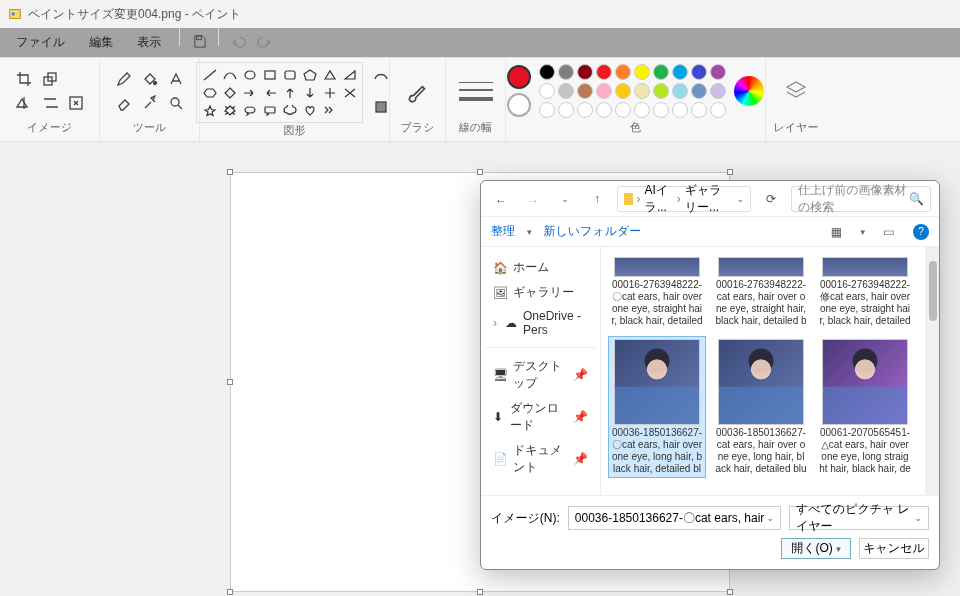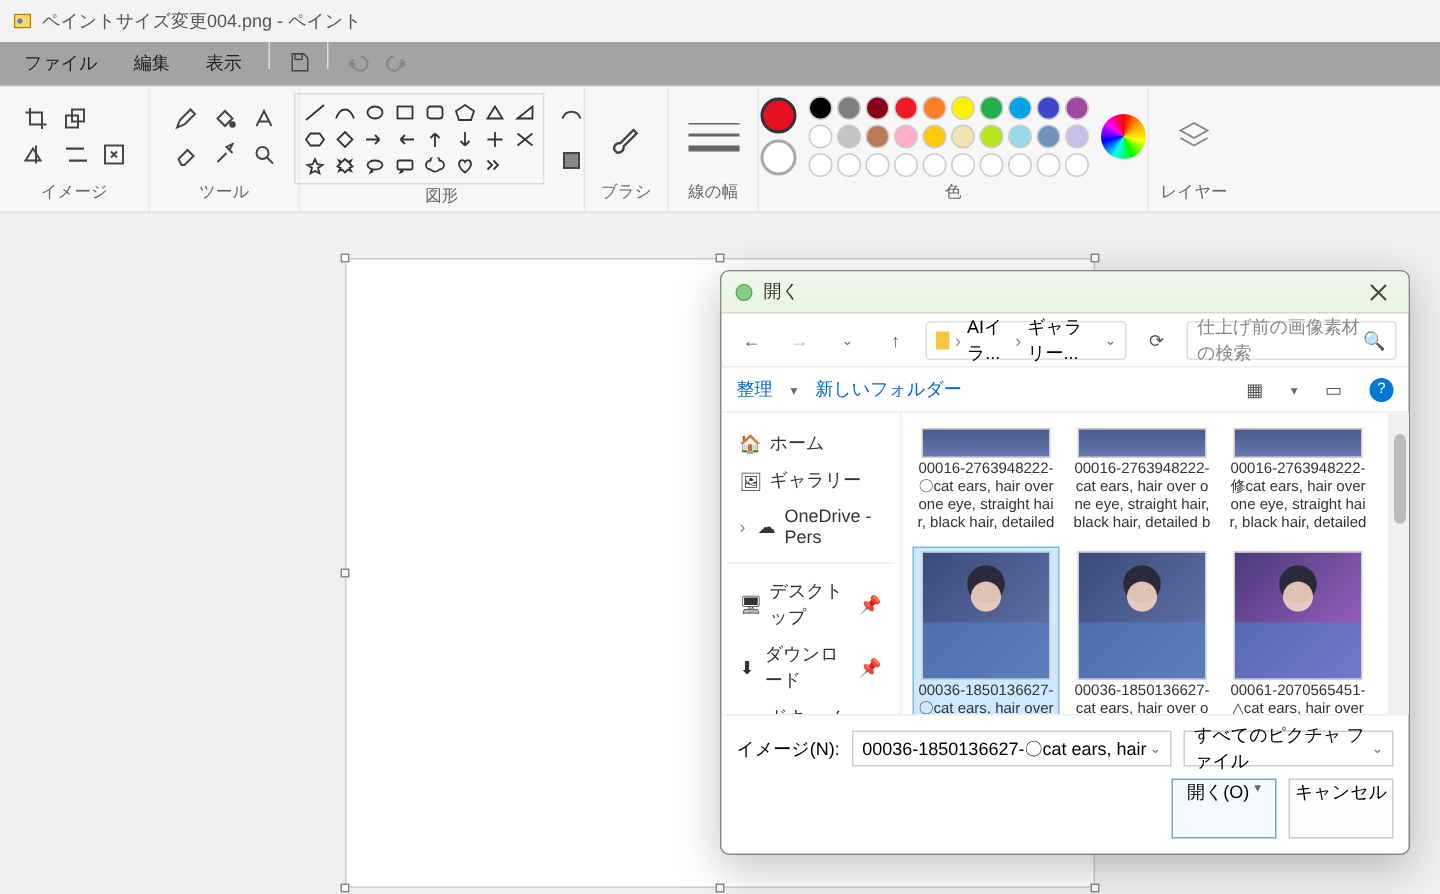--- a/index.html
+++ b/index.html
@@ -62,21 +62,21 @@
 .thumb::after{content:"";position:absolute;inset:0;background:radial-gradient(circle at 50% 35%,rgba(255,220,200,.85) 14%,transparent 15%),radial-gradient(circle at 50% 25%,#2a2a3a 16%,transparent 17%),linear-gradient(transparent 55%,rgba(80,130,200,.6) 56%)}
 .thumb.cut{height:20px}
 .thumb.cut::after{background:linear-gradient(#4a5a8a,#6878b0)}
 .fname{font-size:10px;line-height:1.2;margin-top:2px;color:#333;word-break:break-all;max-height:48px;overflow:hidden}
 .dlg-scroll{position:absolute;right:0;top:0;width:14px;height:100%;background:#f0f0f0}
 .dlg-scroll .th{position:absolute;right:2px;top:14px;width:8px;height:60px;background:#bbb;border-radius:4px}
 .dlg-bottom{border-top:1px solid #eee;padding:10px;display:flex;flex-direction:column;gap:8px}
 .brow{display:flex;align-items:center;gap:8px;justify-content:flex-end}
 .binput{flex:1;height:24px;border:1px solid #ccc;padding:0 6px;display:flex;align-items:center;overflow:hidden;white-space:nowrap}
 .bsel{width:140px;height:24px;border:1px solid #ccc;padding:0 6px;display:flex;align-items:center;justify-content:space-between}
-.bbtn{min-width:70px;height:40px;border:1px solid #ccc;display:flex;align-items:flex-start;justify-content:center;cursor:pointer;background:#fdfdfd}
+.bbtn{min-width:70px;height:21px;border:1px solid #ccc;display:flex;align-items:center;justify-content:center;cursor:pointer;background:#fdfdfd}
 .bbtn.pri{border-color:#7ab;background:#f4faff}
 .lbl{white-space:nowrap}
 .caret{font-size:9px;color:#666}
 .refresh{width:24px;height:24px;display:flex;align-items:center;justify-content:center;color:#555}
 </style>
 </head>
 <body>
 
 <div class="title-bar">
   <span class="icon"><svg viewBox="0 0 16 16">
@@ -406,31 +406,20 @@
     <div class="handle" style="bottom:-4px;left:-4px"></div>
     <div class="handle" style="bottom:-4px;right:-4px"></div>
     <div class="handle" style="top:-4px;left:calc(50% - 3px)"></div>
     <div class="handle" style="bottom:-4px;left:calc(50% - 3px)"></div>
     <div class="handle" style="left:-4px;top:calc(50% - 3px)"></div>
     <div class="handle" style="right:-4px;top:calc(50% - 3px)"></div>
   </div>
 </div>
 
 <div class="dialog">
-  <div class="dlg-title">
-    <span class="icon" style="width:14px;height:14px;margin-right:6px"><svg viewBox="0 0 16 16">
-          <circle cx="8" cy="8" r="6" fill="#8c8" stroke="#5a5"></circle>
-        </svg></span>
-    <span class="t">開く</span>
-    <div class="dlg-close">
-        <svg width="12" height="12" viewBox="0 0 12 12">
-          <path d="M1 1l10 10M11 1L1 11" stroke="#444" stroke-width="1.3"></path>
-        </svg>
-      </div>
-  </div>
   <div class="dlg-nav">
     <div class="navbtn">←</div>
     <div class="navbtn" style="color:#bbb">→</div>
     <div class="navbtn">
         <span class="caret">⌄</span>
       </div>
     <div class="navbtn">↑</div>
     <div class="crumb">
       <div class="fld"></div>
       <span style="color:#888">›</span>
@@ -525,21 +514,21 @@
     </div>
   </div>
   <div class="dlg-bottom">
     <div class="brow">
       <span class="lbl">イメージ(N):</span>
       <div class="binput">
           <span>00036-1850136627-〇cat ears, hair</span>
           <span style="margin-left:auto" class="caret">⌄</span>
         </div>
       <div class="bsel">
-          <span>すべてのピクチャ ファイル</span>
+          <span>すべてのピクチャ レイヤー</span>
           <span class="caret">⌄</span>
         </div>
     </div>
     <div class="brow">
       <div class="bbtn pri"><span>開く(O)</span>&nbsp;<span class="caret">▾</span></div>
       <div class="bbtn">キャンセル</div>
     </div>
   </div>
 </div>
 

